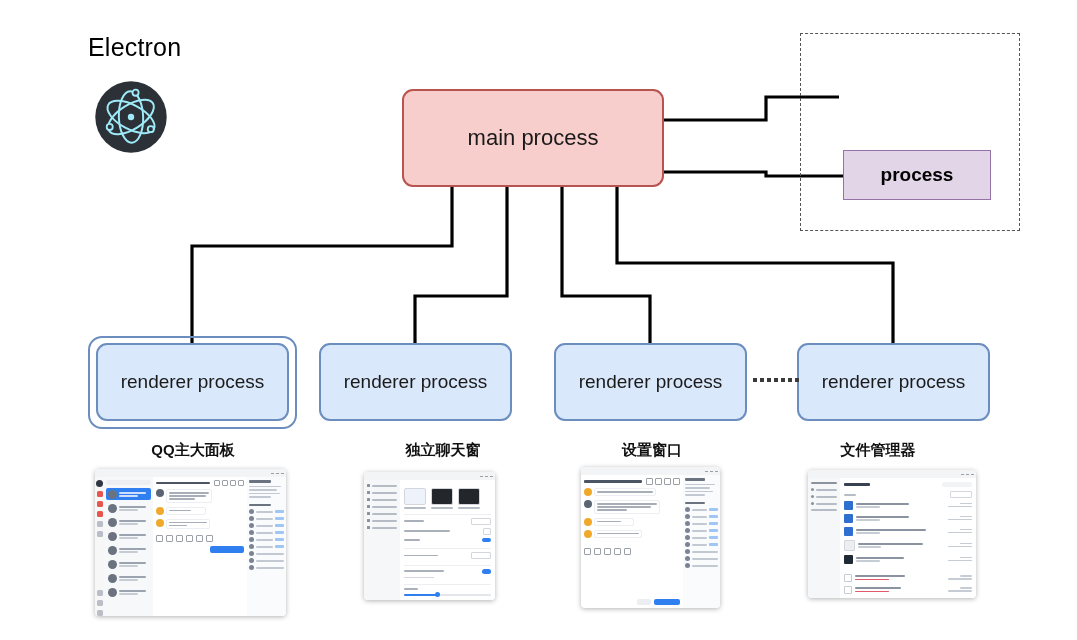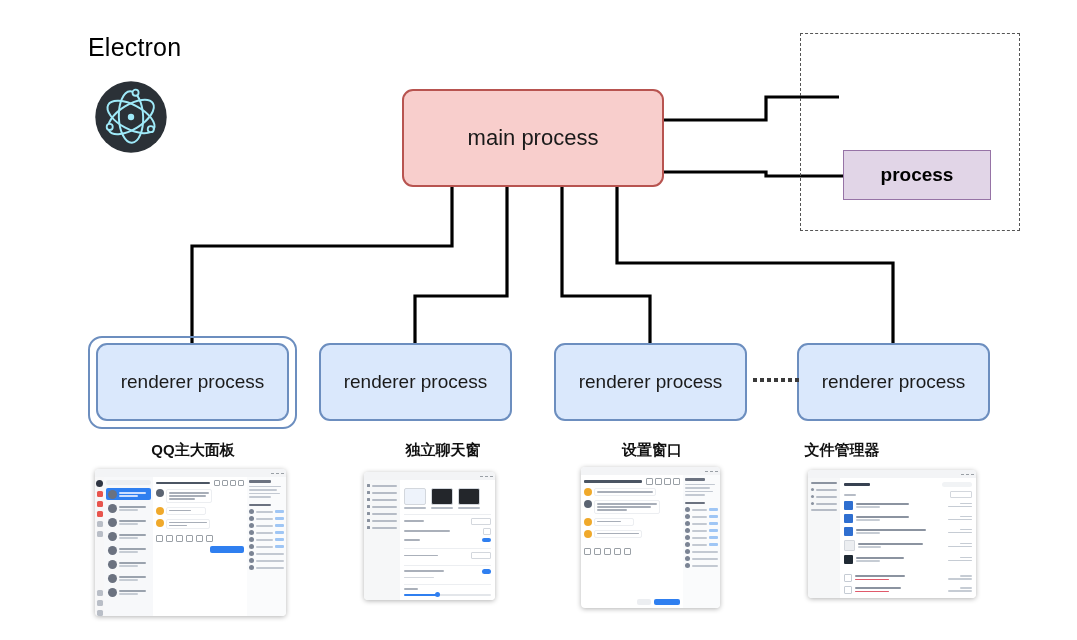--- a/index.html
+++ b/index.html
@@ -43,21 +43,21 @@
     border:2px solid #6c8ebf;border-radius:14px;box-sizing:border-box;}
 
   .ellipsis-dots{position:absolute;left:753px;top:378px;display:flex;gap:3px;}
   .ellipsis-dots i{display:block;width:4px;height:4px;background:#3a3a3a;}
 
   .caption{position:absolute;font-size:15px;font-weight:bold;color:#111;
     text-align:center;width:220px;top:441px;}
   .caption.c1{left:83px;}
   .caption.c2{left:333px;}
   .caption.c3{left:542px;}
-  .caption.c4{left:732px;}
+  .caption.c4{left:768px;}
 
   
   .shot{position:absolute;background:#fff;border-radius:4px;
     box-shadow:0 1px 5px rgba(0,0,0,.30);overflow:hidden;}
   .s1{left:95px;top:469px;width:191px;height:147px;}
   .s2{left:364px;top:472px;width:131px;height:128px;}
   .s3{left:581px;top:467px;width:139px;height:141px;}
   .s4{left:808px;top:470px;width:168px;height:128px;}
 
   .tbar{height:8px;background:#f3f4f6;display:flex;align-items:center;

